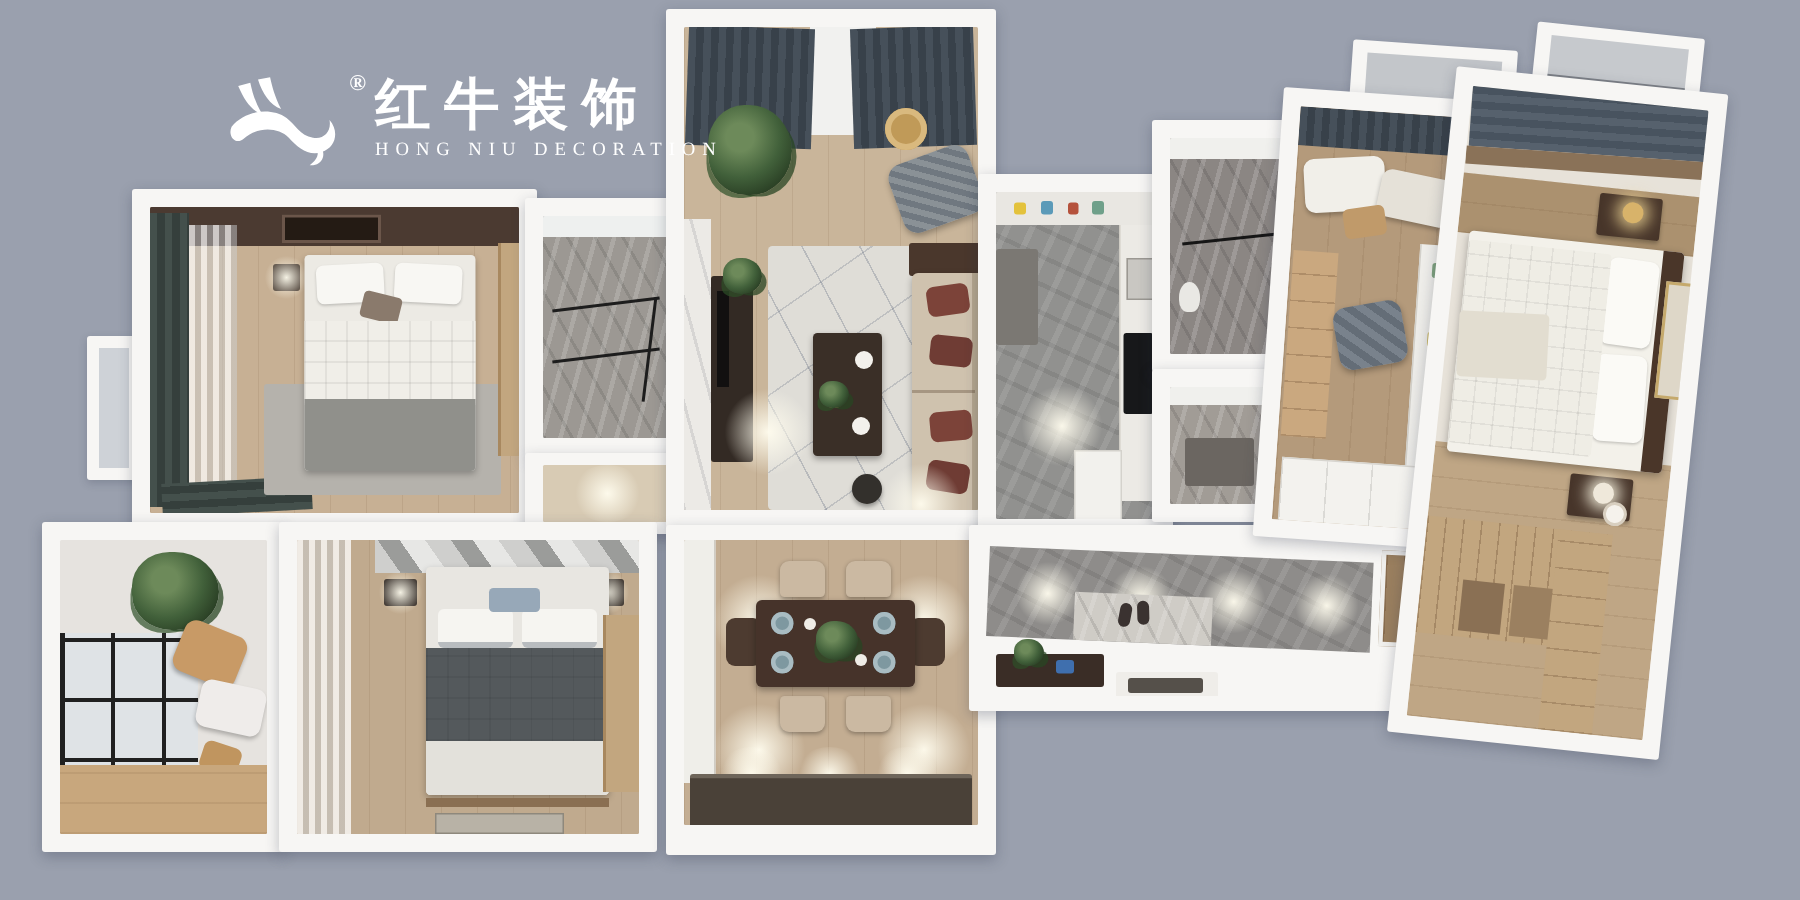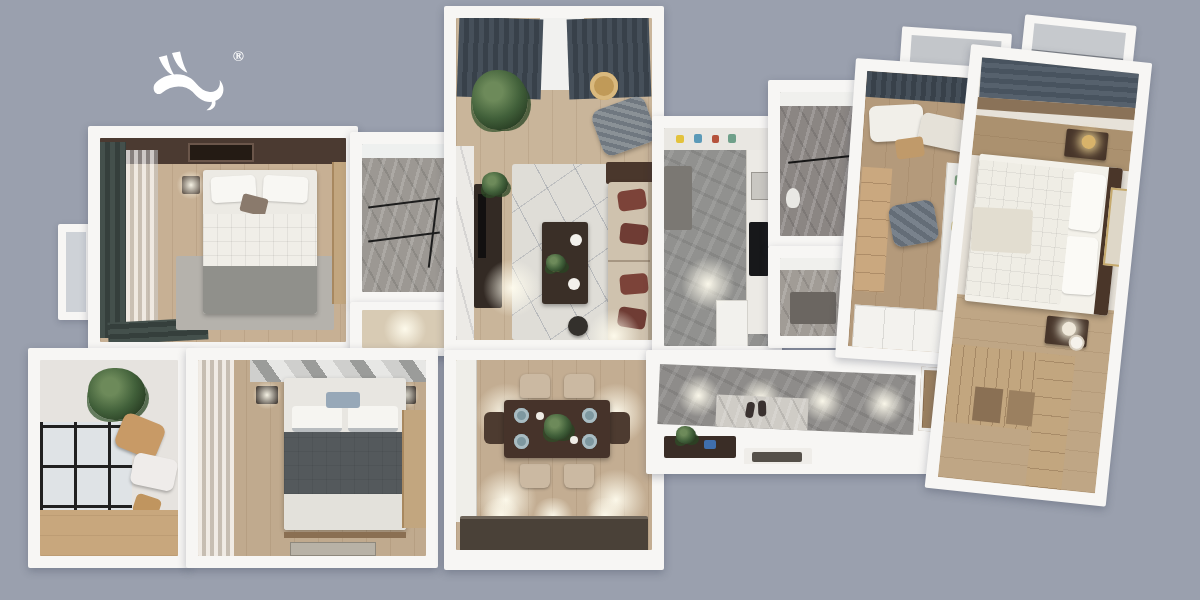--- a/index.html
+++ b/index.html
@@ -305,13 +305,17 @@
 <div class="logo">
   <div class="logo-icon">
     <svg viewBox="0 0 120 90" width="92" height="66" aria-hidden="true">
       <path fill="#ffffff" d="M12 10 C18 24 24 32 34 36 C27 24 25 16 23 7 Z"></path>
       <path fill="#ffffff" d="M30 4 C34 17 41 27 51 31 C45 19 43 11 41 2 Z"></path>
       <path fill="#ffffff" d="M6 47 C18 32 42 29 56 39 C64 45 68 55 80 57 C90 59 97 51 95 41 C104 51 101 66 88 70 C76 74 66 66 58 57 C48 47 29 47 17 58 C10 64 2 56 6 47 Z"></path>
       <path fill="#ffffff" d="M86 64 C93 71 89 83 77 82 C84 77 86 72 83 66 Z"></path>
     </svg>
     <span class="logo-reg">®</span>
   </div>
+  <div class="logo-text">
+    <span class="logo-cn">红牛装饰</span>
+    <span class="logo-en">HONG NIU DECORATION</span>
+  </div>
 </div>
 
 </body></html>

